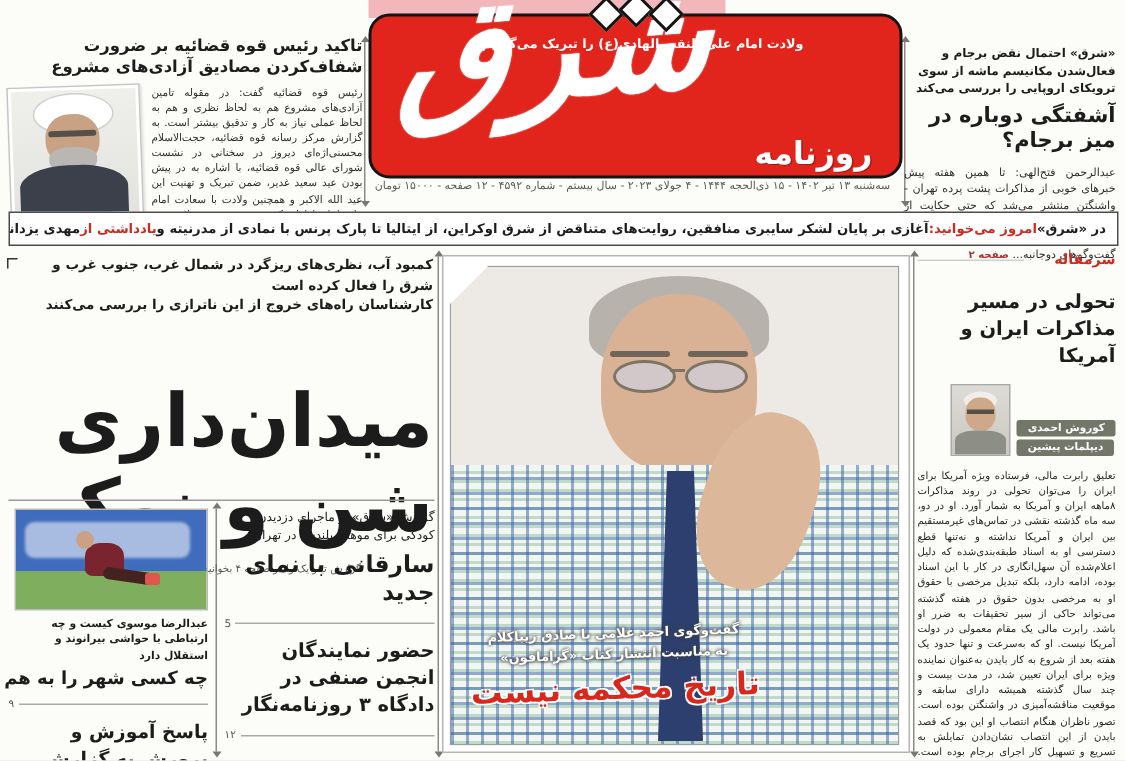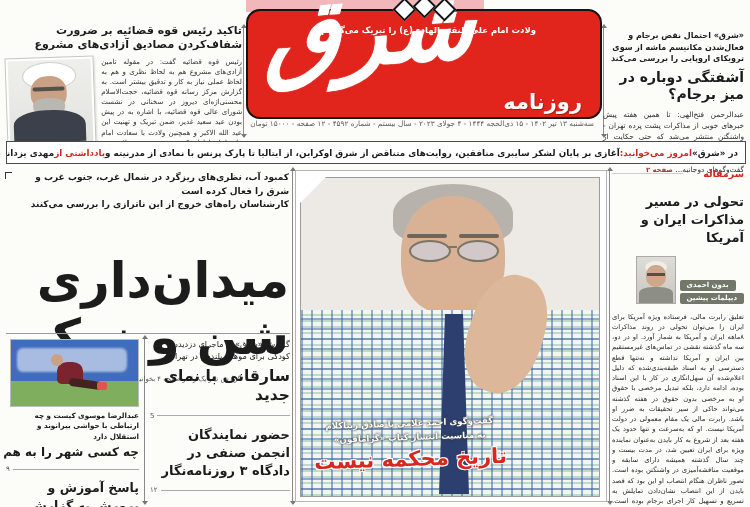--- a/index.html
+++ b/index.html
@@ -181,21 +181,21 @@
   </div>
 
   <div class="abs edit">
     <div class="e-labelrow">
       <span class="e-label">سرمقاله</span>
       <span class="ln"></span>
     </div>
     <div class="e-head">تحولی در مسیر مذاکرات ایران و آمریکا</div>
     <div class="authorrow">
       <div class="badges">
-        <span class="badge">بدون احمدی</span>
+        <span class="badge">کوروش احمدی</span>
         <span class="badge">دیپلمات پیشین</span>
       </div>
       <div class="aphoto">
         <div class="sh" style="left:8px;top:4px;width:22px;height:12px;background:#efeeea;border-radius:50%;"></div>
         <div class="sh" style="left:9px;top:8px;width:20px;height:22px;background:#cfa88a;border-radius:45%;"></div>
         <div class="sh" style="left:10px;top:16px;width:18px;height:3px;background:#564f46;"></div>
         <div class="sh" style="left:2px;top:30px;width:34px;height:16px;background:#8d8f86;border-radius:40% 40% 0 0;"></div>
       </div>
     </div>
     <div class="e-body">

